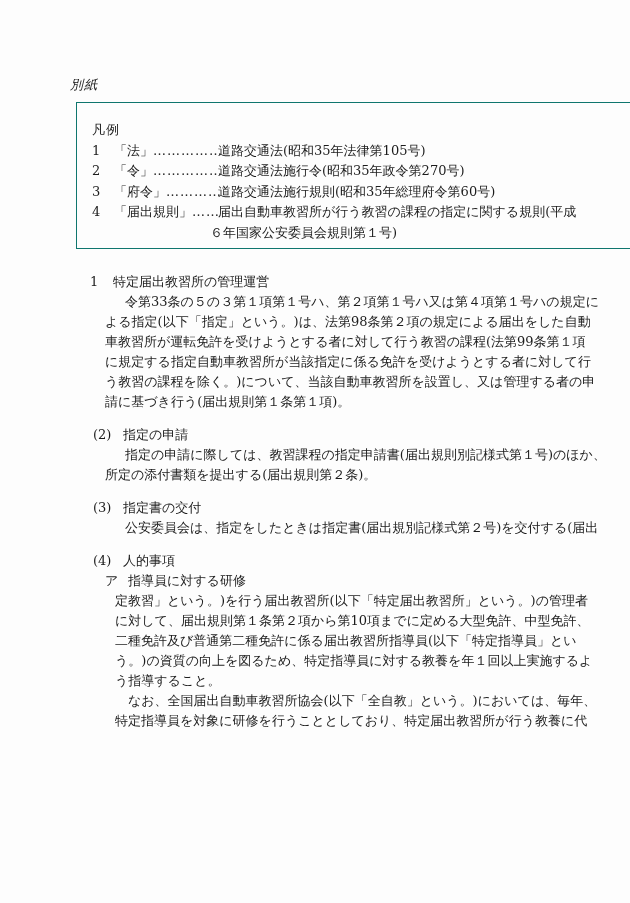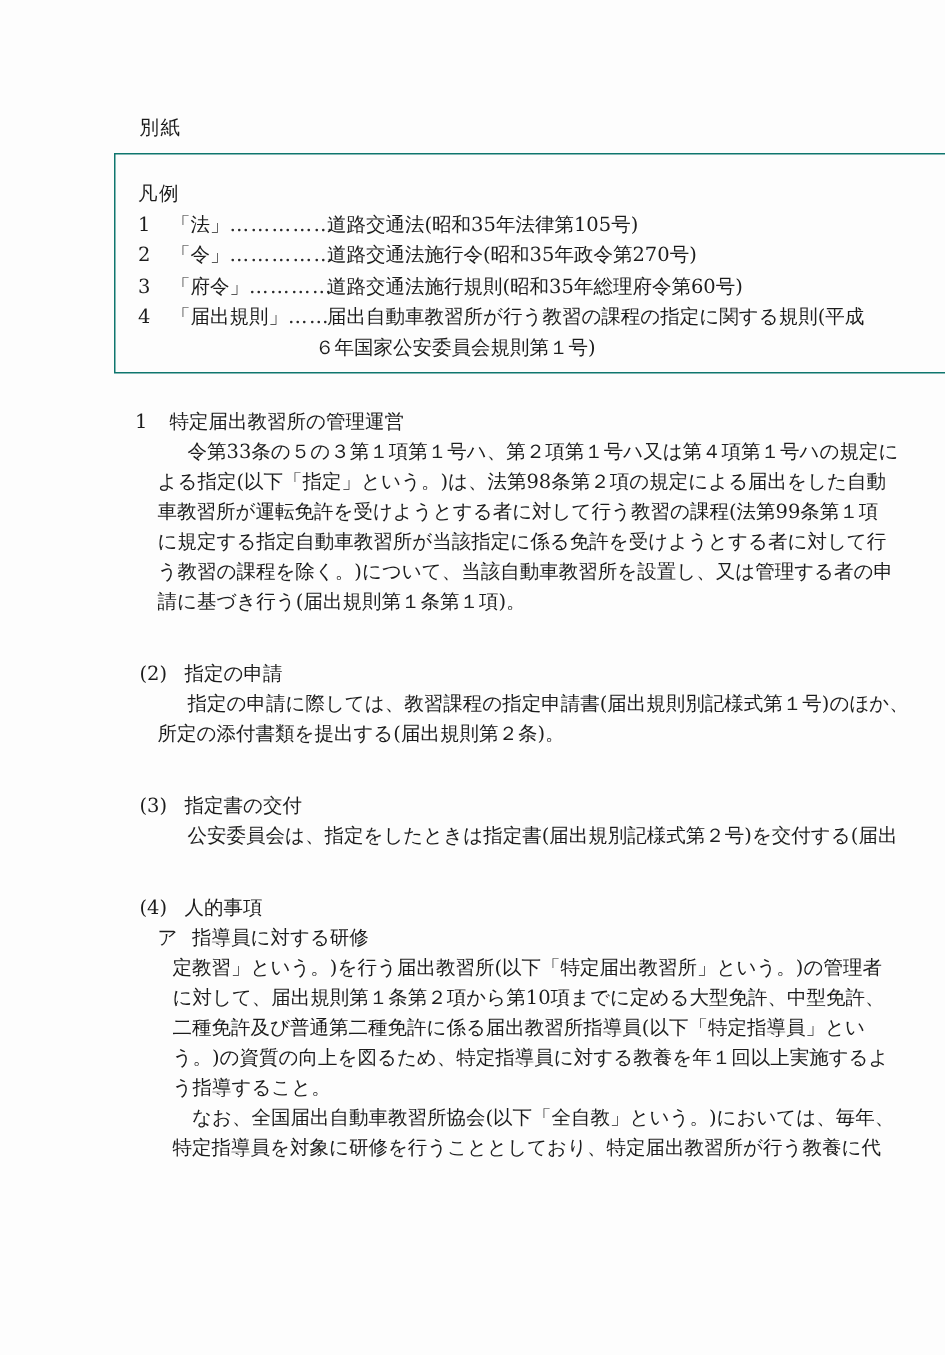--- a/index.html
+++ b/index.html
@@ -9,23 +9,24 @@
     height: 903px;
     margin: 0 auto;
     background: #fdfdfd;
     color: #1c1c1c;
     font-family: "DejaVu Serif", "Liberation Serif", serif;
     font-size: 13px;
     overflow: hidden;
   }
   .bessi {
     position: absolute;
-    left: 93px;
+    left: 70px;
     top: 76px;
     letter-spacing: 1px;
+    font-style: italic;
   }
   
   .legend-box {
     position: absolute;
     left: 76px;
     top: 102px;
     width: 572px;
     height: 147px;
     border: 1px solid #0f766e;
     box-sizing: border-box;
@@ -49,21 +50,21 @@
   .doc-body {
     position: absolute;
     left: 0;
     top: 272px;
     width: 630px;
     line-height: 20px;
   }
   .line { white-space: nowrap; }
   .sec-head { margin-left: 90px; }
   .sec-head .num { display: inline-block; width: 23px; }
-  .item { margin-top: 28px; }
+  .item { margin-top: 13px; }
   .item.no-gap { margin-top: 0; }
   .item-head { margin-left: 93px; }
   .item-head .num { display: inline-block; width: 30px; }
   .para-a { margin-left: 105px; }
   .para-a .first { text-indent: 20px; }
   .sub-head { margin-left: 105px; }
   .sub-head .num { display: inline-block; width: 23px; }
   .para-b { margin-left: 115px; }
   .para-b .first { text-indent: 18px; }
   .para-b .first2 { text-indent: 13px; }

